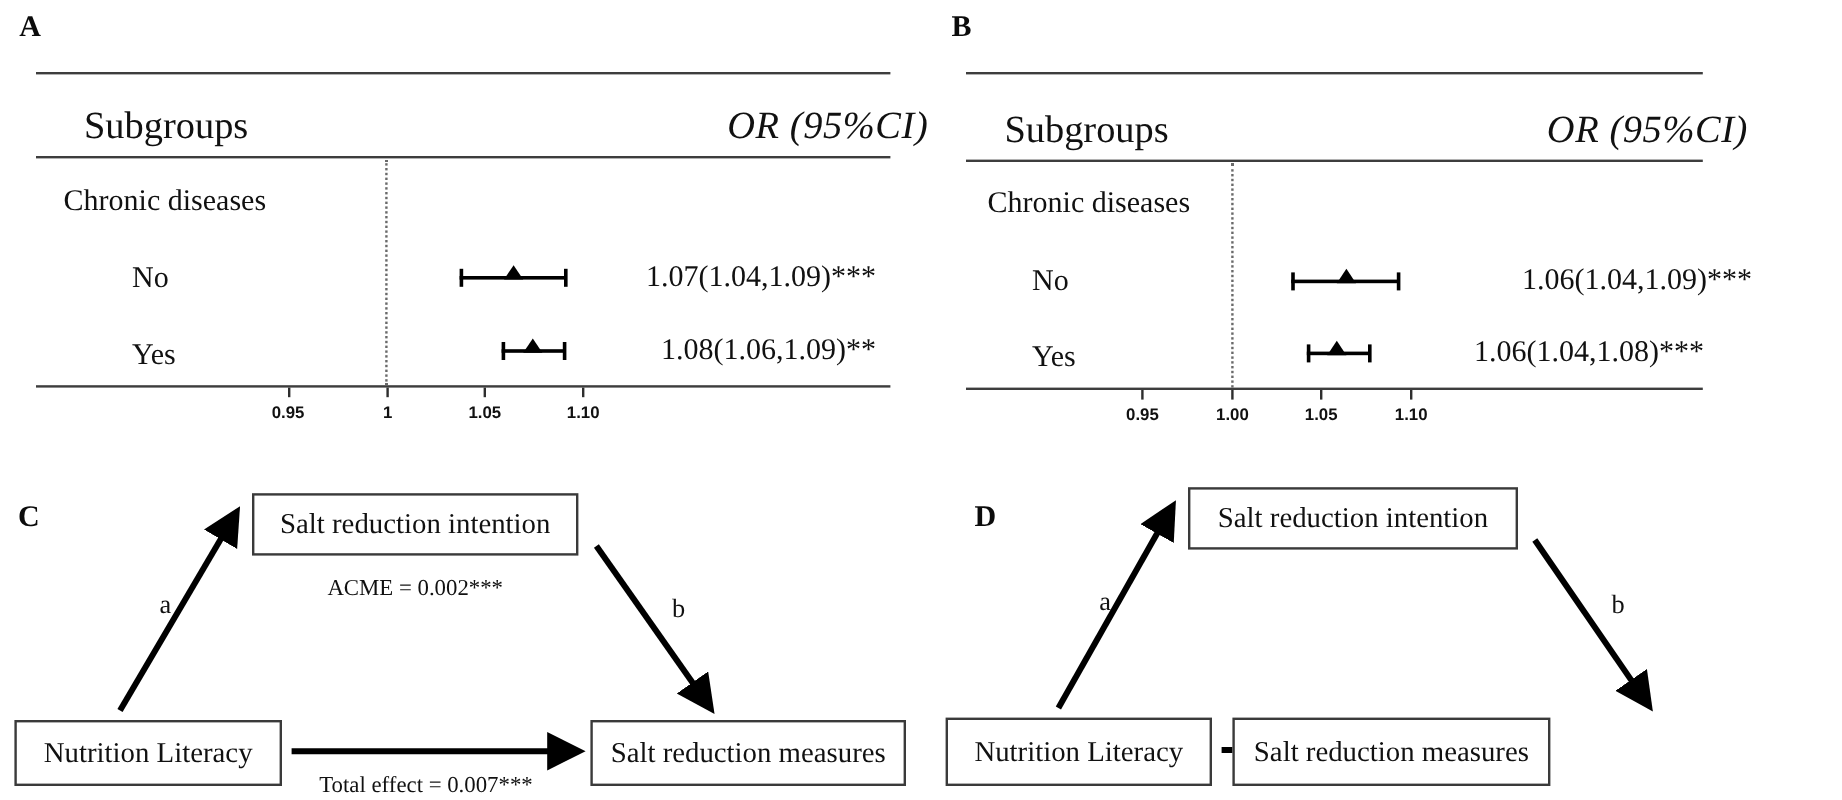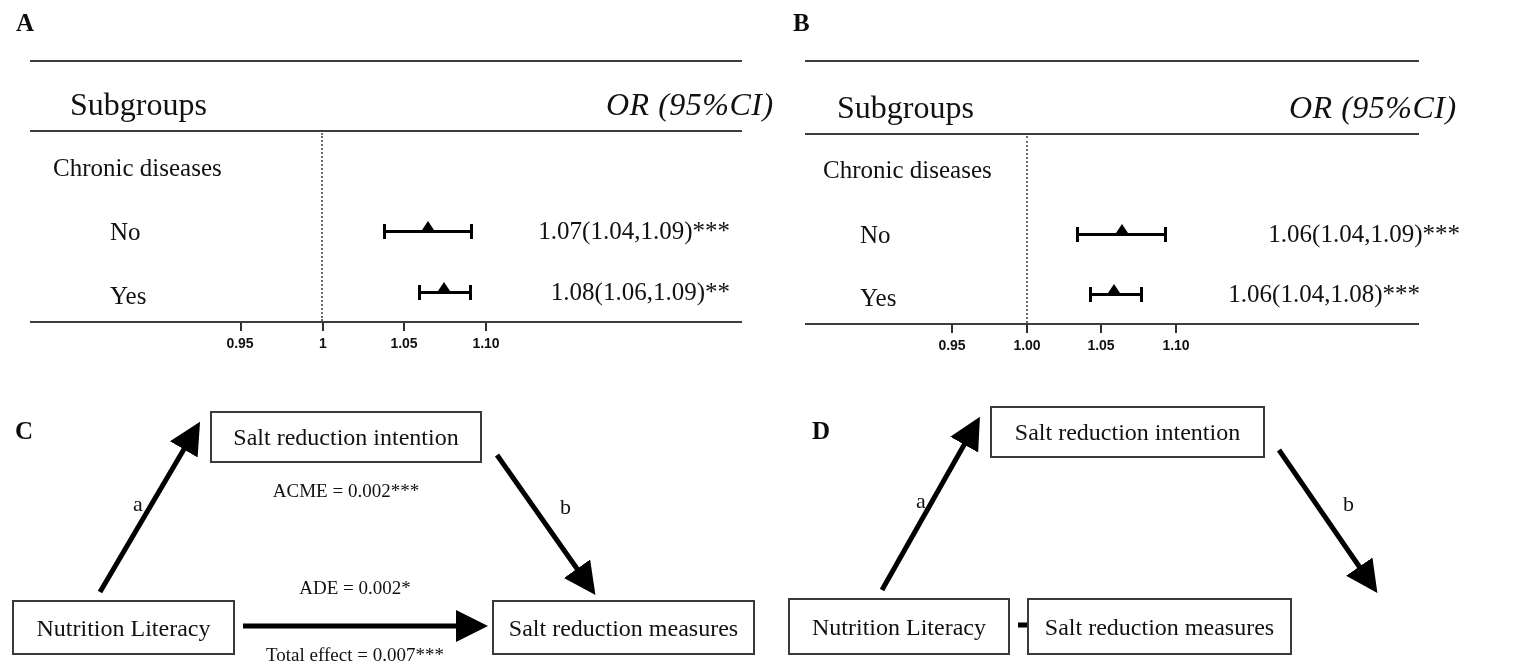--- a/index.html
+++ b/index.html
@@ -238,21 +238,20 @@
     <line x1="100" y1="592" x2="197" y2="427" stroke="#000000" stroke-width="5" marker-end="url(#ahC1)"></line>
     <line x1="497" y1="455" x2="592" y2="590" stroke="#000000" stroke-width="5" marker-end="url(#ahC2)"></line>
     <line x1="243" y1="626" x2="482" y2="626" stroke="#000000" stroke-width="5" marker-end="url(#ahC3)"></line>
   </svg>
 
   <div class="med-box abs" style="left:210px; top:411px; width:272px; height:52px;">Salt reduction intention</div>
   <div class="med-box abs" style="left:12px; top:600px; width:223px; height:55px;">Nutrition Literacy</div>
   <div class="med-box abs" style="left:492px; top:600px; width:263px; height:55px;">Salt reduction measures</div>
 
   <div class="med-label abs" style="left:196px; top:481px; width:300px;">ACME = 0.002***</div>
-  <div class="med-label abs" style="left:240px; top:578px; width:230px;">ADE = 0.002*</div>
   <div class="med-label abs" style="left:240px; top:645px; width:230px;">Total effect = 0.007***</div>
 
   <div class="path-letter abs" style="left:133px; top:493px;">a</div>
   <div class="path-letter abs" style="left:560px; top:496px;">b</div>
 
   <div class="panel-letter abs" style="left:812px; top:418px;">D</div>
 
   <svg class="arrows" width="1535" height="667">
     <defs>
       <marker id="ahD1" markerWidth="7" markerHeight="7" refX="5.2" refY="3.2" orient="auto">

